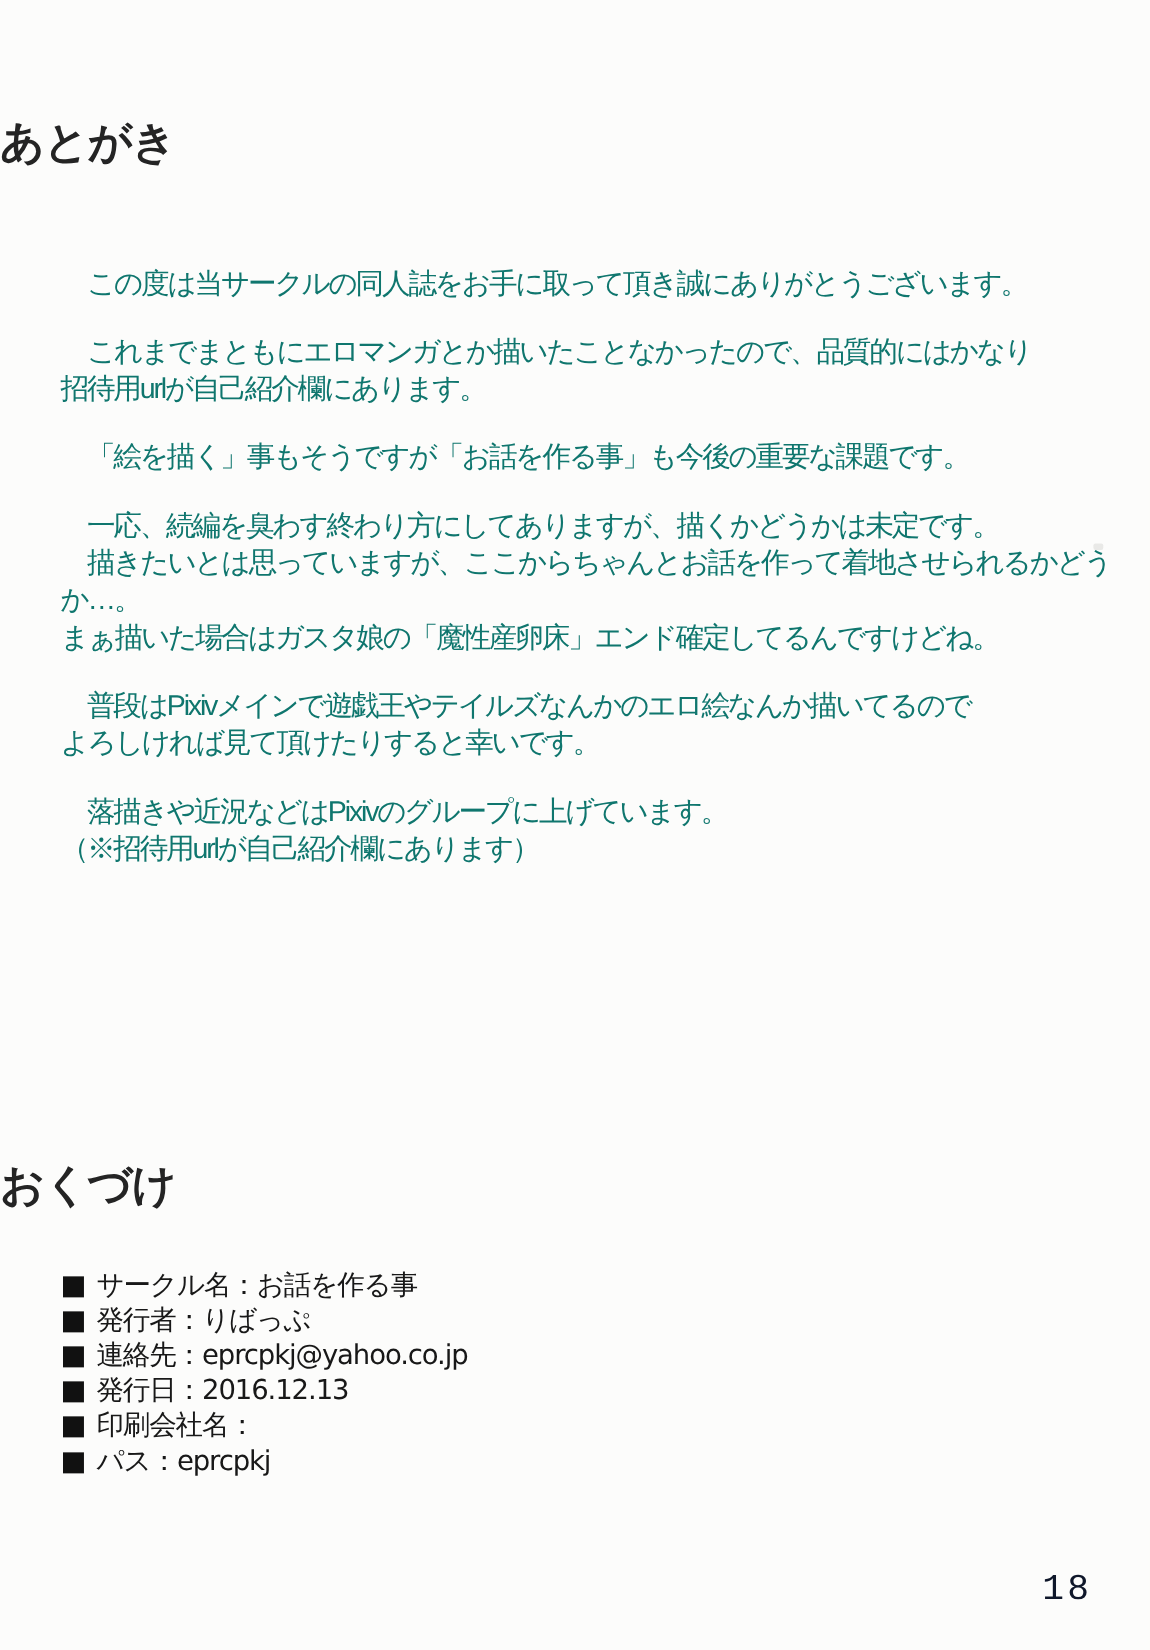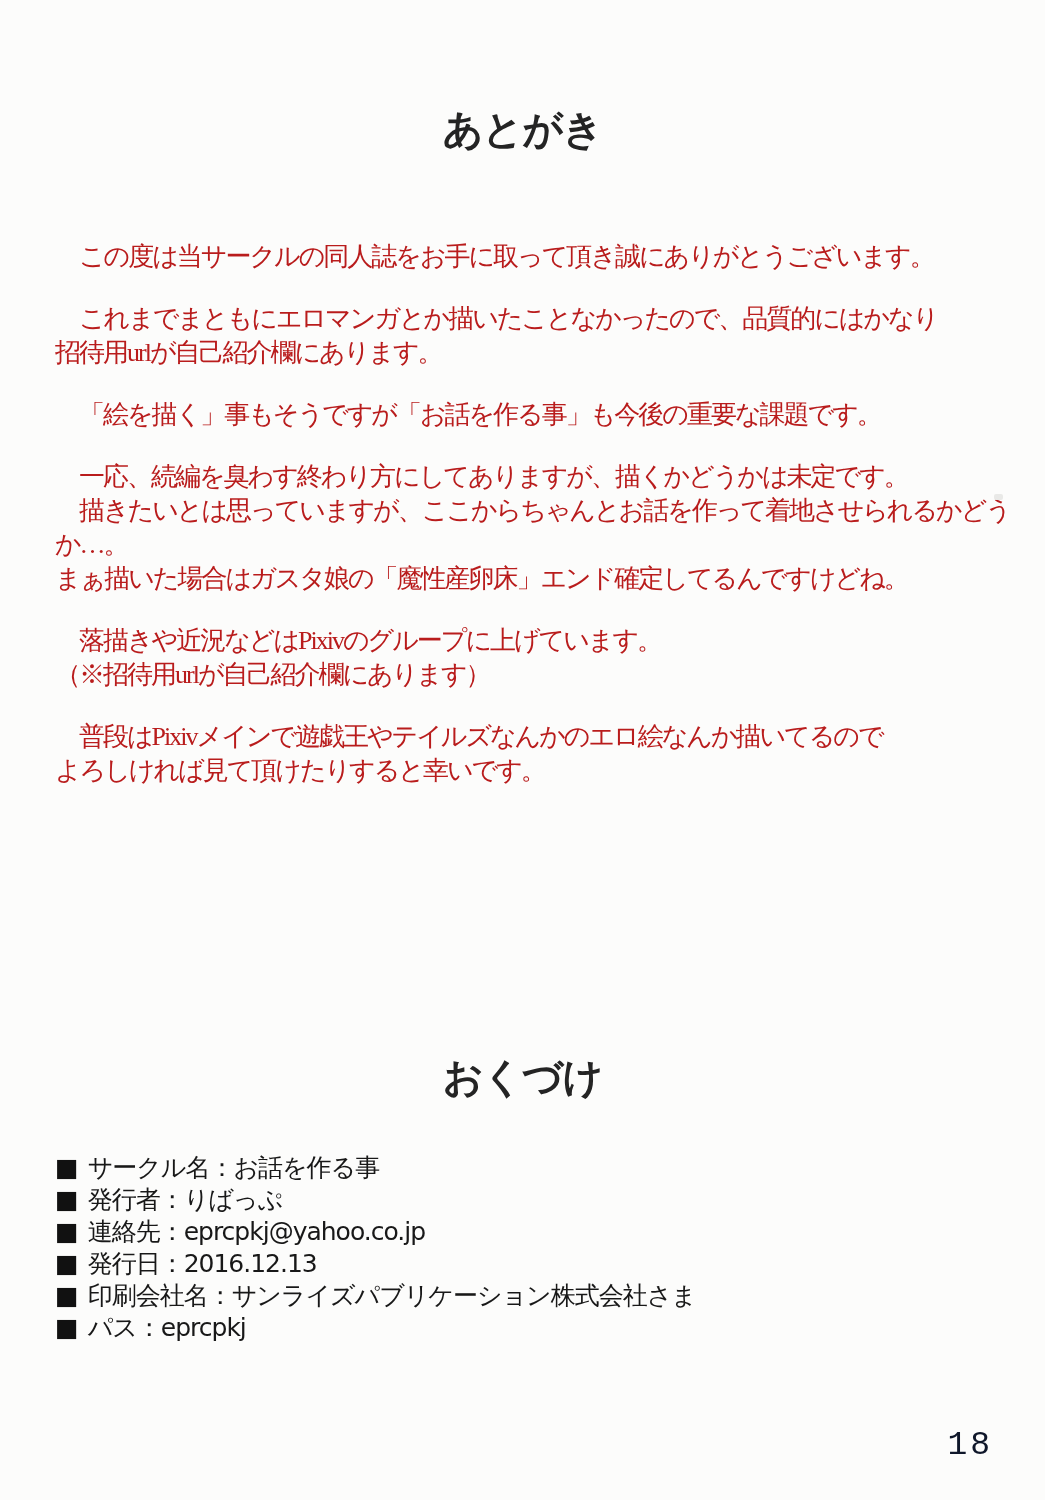--- a/index.html
+++ b/index.html
@@ -12,40 +12,40 @@
     width: 1045px;
     height: 1500px;
     background: #fcfcfb;
     overflow: hidden;
     color: #1b1b1b;
   }
   .section-title {
     position: absolute;
     left: 0;
     width: 100%;
-    text-align: center;
+    text-align: left;
     font-family: Liberation Sans, sans-serif;
     font-weight: bold;
     font-size: 40px;
     letter-spacing: -1px;
     color: #242424;
   }
   .afterword-title { top: 102px; }
   .colophon-title { top: 1050px; }
 
   .body-text {
     position: absolute;
     left: 55px;
     top: 240px;
     width: 960px;
-    font-family: Liberation Serif, serif;
+    font-family: Liberation Sans, sans-serif;
     font-size: 26px;
     line-height: 34px;
     letter-spacing: -2px;
-    color: #b91c1c;
+    color: #0f766e;
   }
   .para {
     white-space: pre-line;
     margin: 0 0 28px 0;
   }
 
   .colophon {
     position: absolute;
     left: 55px;
     top: 1152px;
@@ -91,24 +91,24 @@
   <div class="section-title afterword-title">あとがき</div>
 
   <div class="body-text">
     <p class="para">　この度は当サークルの同人誌をお手に取って頂き誠にありがとうございます。</p>
     <p class="para">　これまでまともにエロマンガとか描いたことなかったので、品質的にはかなり
 招待用urlが自己紹介欄にあります。</p>
     <p class="para">　「絵を描く」事もそうですが「お話を作る事」も今後の重要な課題です。</p>
     <p class="para">　一応、続編を臭わす終わり方にしてありますが、描くかどうかは未定です。
 　描きたいとは思っていますが、ここからちゃんとお話を作って着地させられるかどうか…。
 まぁ描いた場合はガスタ娘の「魔性産卵床」エンド確定してるんですけどね。</p>
+    <p class="para">　普段はPixivメインで遊戯王やテイルズなんかのエロ絵なんか描いてるので
+よろしければ見て頂けたりすると幸いです。</p>
     <p class="para">　落描きや近況などはPixivのグループに上げています。
 （※招待用urlが自己紹介欄にあります）</p>
-    <p class="para">　普段はPixivメインで遊戯王やテイルズなんかのエロ絵なんか描いてるので
-よろしければ見て頂けたりすると幸いです。</p>
   </div>
 
   <div class="scan-speck"></div>
 
   <div class="section-title colophon-title">おくづけ</div>
 
   <div class="colophon">
     <div class="colophon-row">
       <span class="sq">■</span>
       <span>サークル名</span>
@@ -130,21 +130,20 @@
     <div class="colophon-row">
       <span class="sq">■</span>
       <span>発行日</span>
       <span>：</span>
       <span>2016.12.13</span>
     </div>
     <div class="colophon-row">
       <span class="sq">■</span>
       <span>印刷会社名</span>
       <span>：</span>
-      <span>サンライズパブリケーション株式会社さま</span>
     </div>
     <div class="colophon-row">
       <span class="sq">■</span>
       <span>パス</span>
       <span>：</span>
       <span>eprcpkj</span>
     </div>
   </div>
 
   <div class="page-number">18</div>

